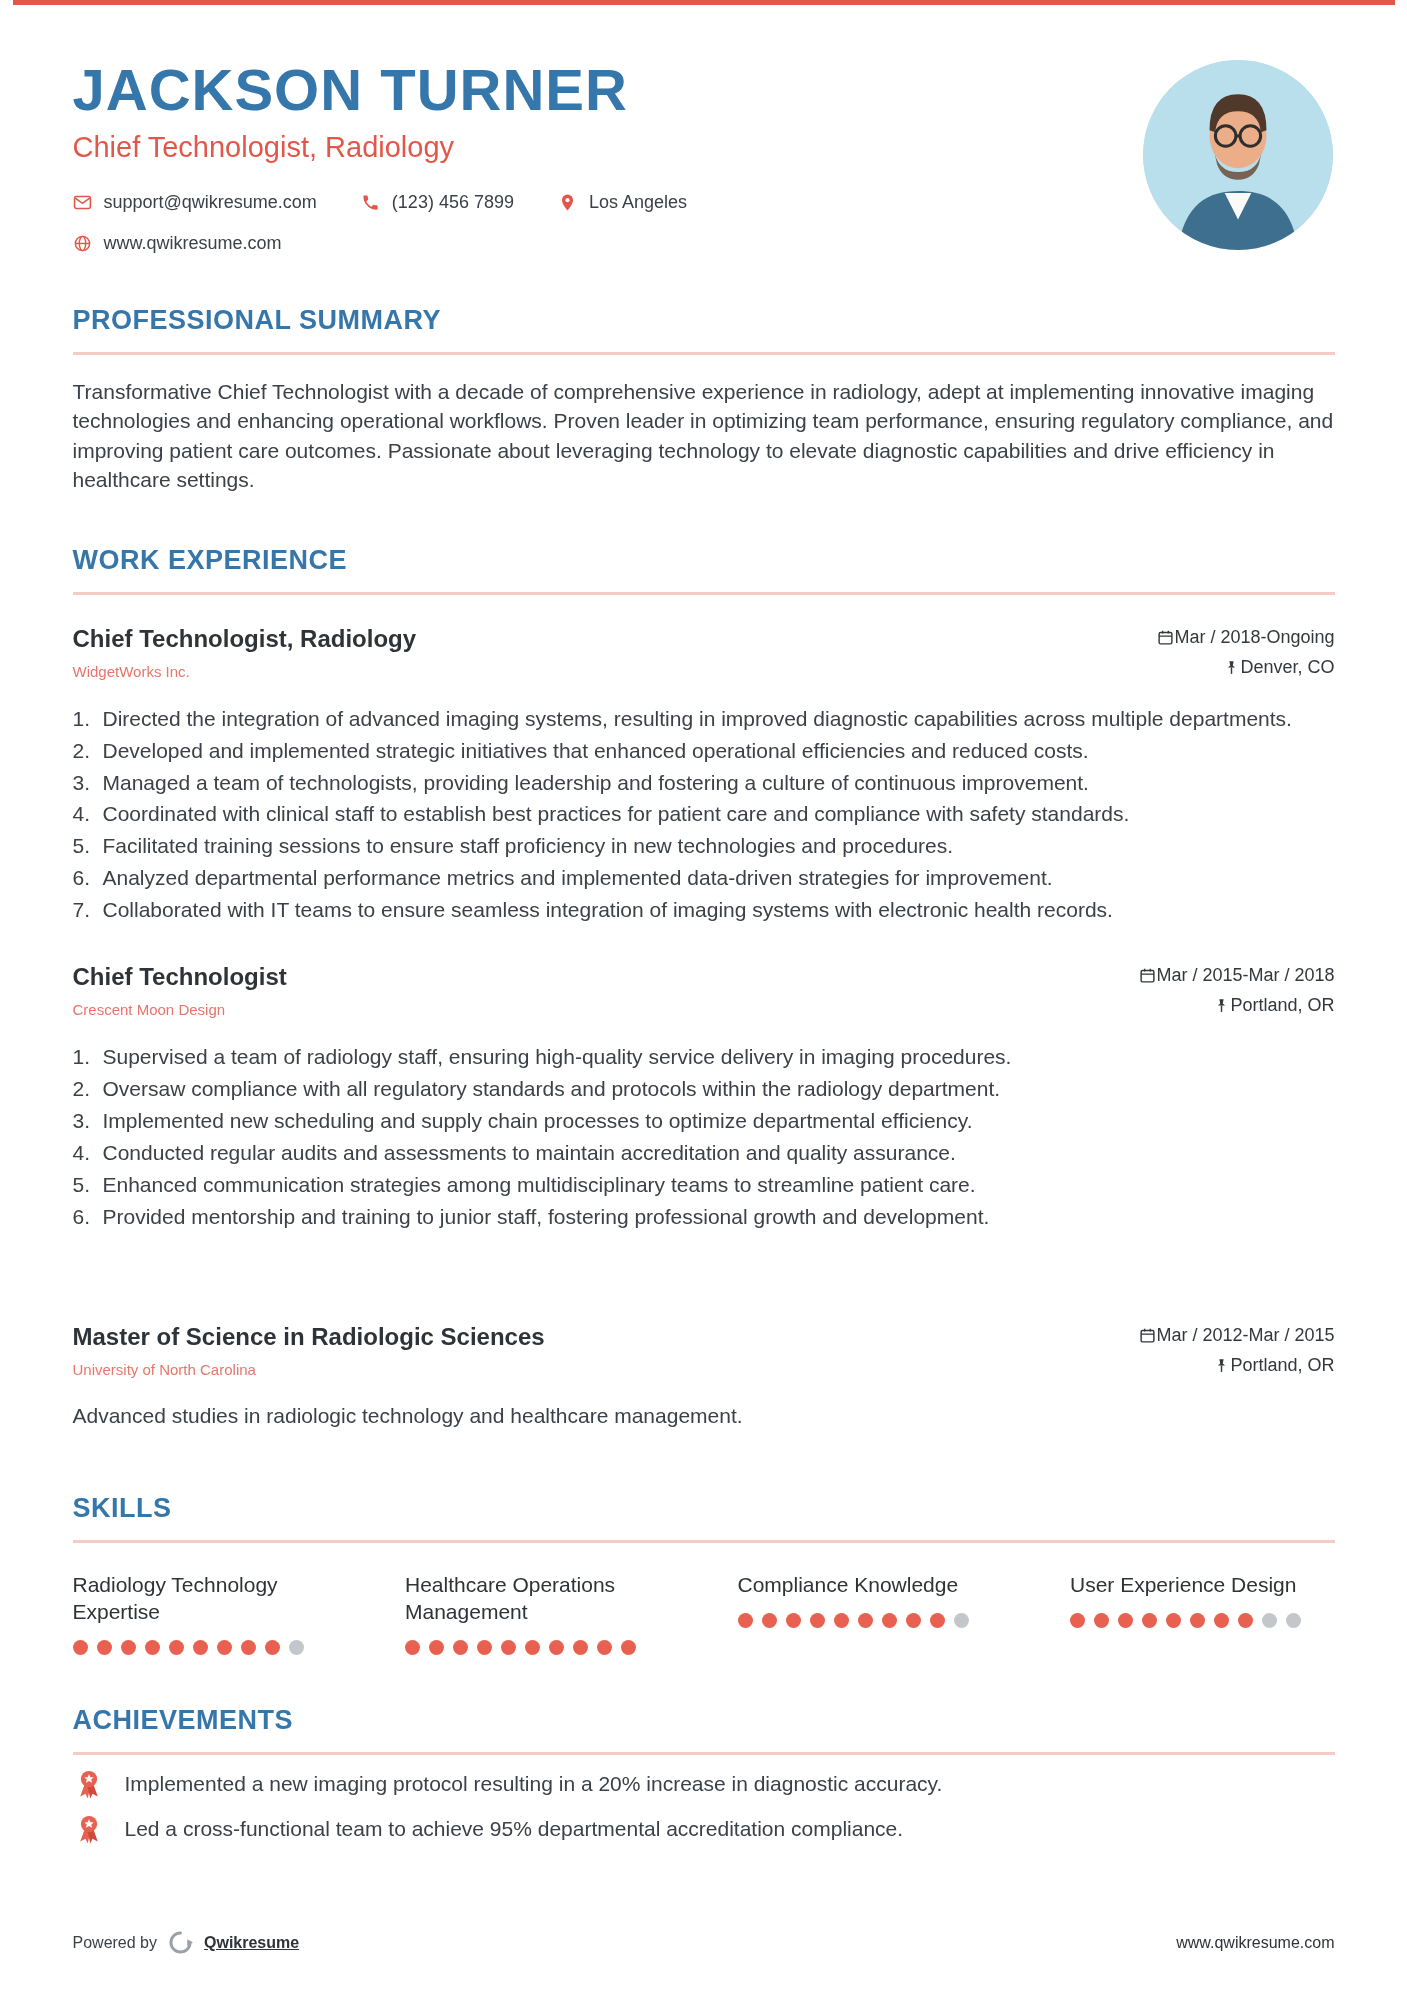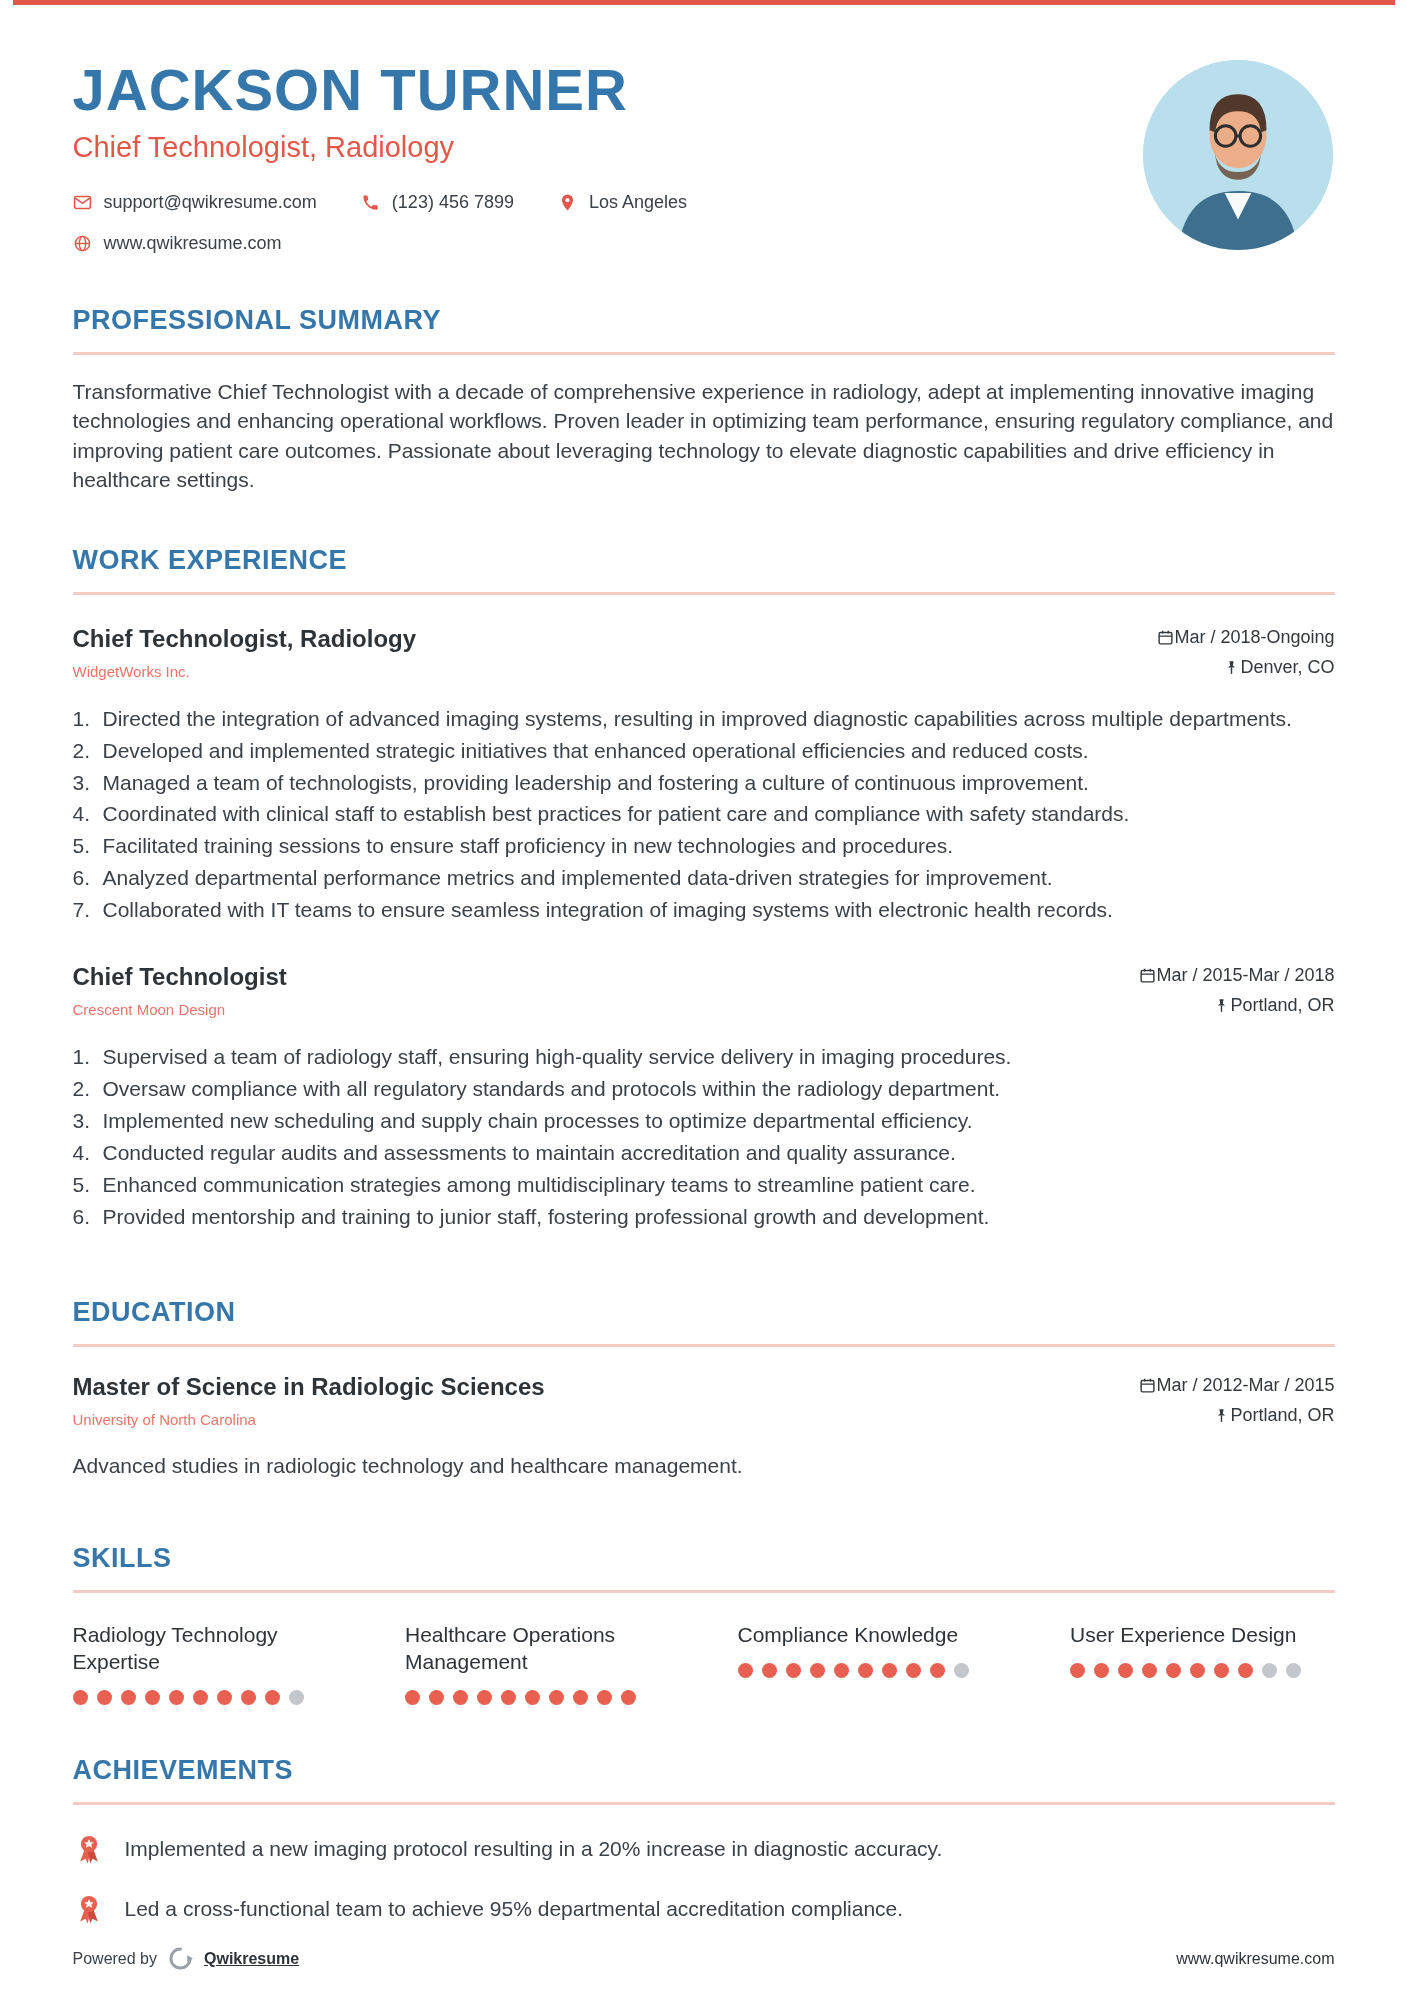--- a/index.html
+++ b/index.html
@@ -66,21 +66,21 @@
 
   
   .skills-grid { display:grid; grid-template-columns:repeat(4, 1fr); column-gap:68px; margin-top:28px; }
   .skill-name { font-size:21px; line-height:1.3; color:#2e3338; }
   .dots { display:flex; gap:9px; margin-top:15px; }
   .dot { width:15px; height:15px; border-radius:50%; background:var(--dot-off, #c3c7cb); }
   .dot.on { background:var(--dot-on, #e8604f); }
 
   
   .ach-list { margin-top:6px; }
-  .ach { display:flex; align-items:center; gap:20px; margin-top:28px; font-size:21px; color:#3b4148; }
+  .ach { display:flex; align-items:center; gap:20px; margin-top:13px; font-size:21px; color:#3b4148; }
   .ach svg { width:32px; height:32px; flex:none; display:block; }
 
   
   .foot { margin-top:auto; padding-top:20px; display:flex; justify-content:space-between; align-items:center; font-size:16px; color:#3b4148; }
   .foot-left { display:flex; align-items:center; gap:10px; }
   .brand { font-weight:700; color:#2e3338; text-decoration:underline; cursor:pointer; }
   .foot-logo svg { width:27px; height:27px; display:block; }
   .foot-right { font-size:16px; color:#2e3338; }
 </style>
 </head>
@@ -230,21 +230,20 @@
             <li><span class="num">3.</span>Implemented new scheduling and supply chain processes to optimize departmental efficiency.</li>
             <li><span class="num">4.</span>Conducted regular audits and assessments to maintain accreditation and quality assurance.</li>
             <li><span class="num">5.</span>Enhanced communication strategies among multidisciplinary teams to streamline patient care.</li>
             <li><span class="num">6.</span>Provided mentorship and training to junior staff, fostering professional growth and development.</li>
           </ol>
         </article>
       </div>
   </section>
 
   <section class="sec-edu">
-    <h2 class="sec-h">EDUCATION</h2>
     <div class="entry-head edu-head">
       <div>
         <div class="entry-title">Master of Science in Radiologic Sciences</div>
         <div class="entry-company">University of North Carolina</div>
       </div>
       <div class="entry-meta">
         <div class="meta-line">
           <span>
               <svg viewBox="0 0 24 24" fill="none" stroke="currentColor" stroke-width="2">
                 <rect x="3" y="5" width="18" height="16" rx="2"></rect>

